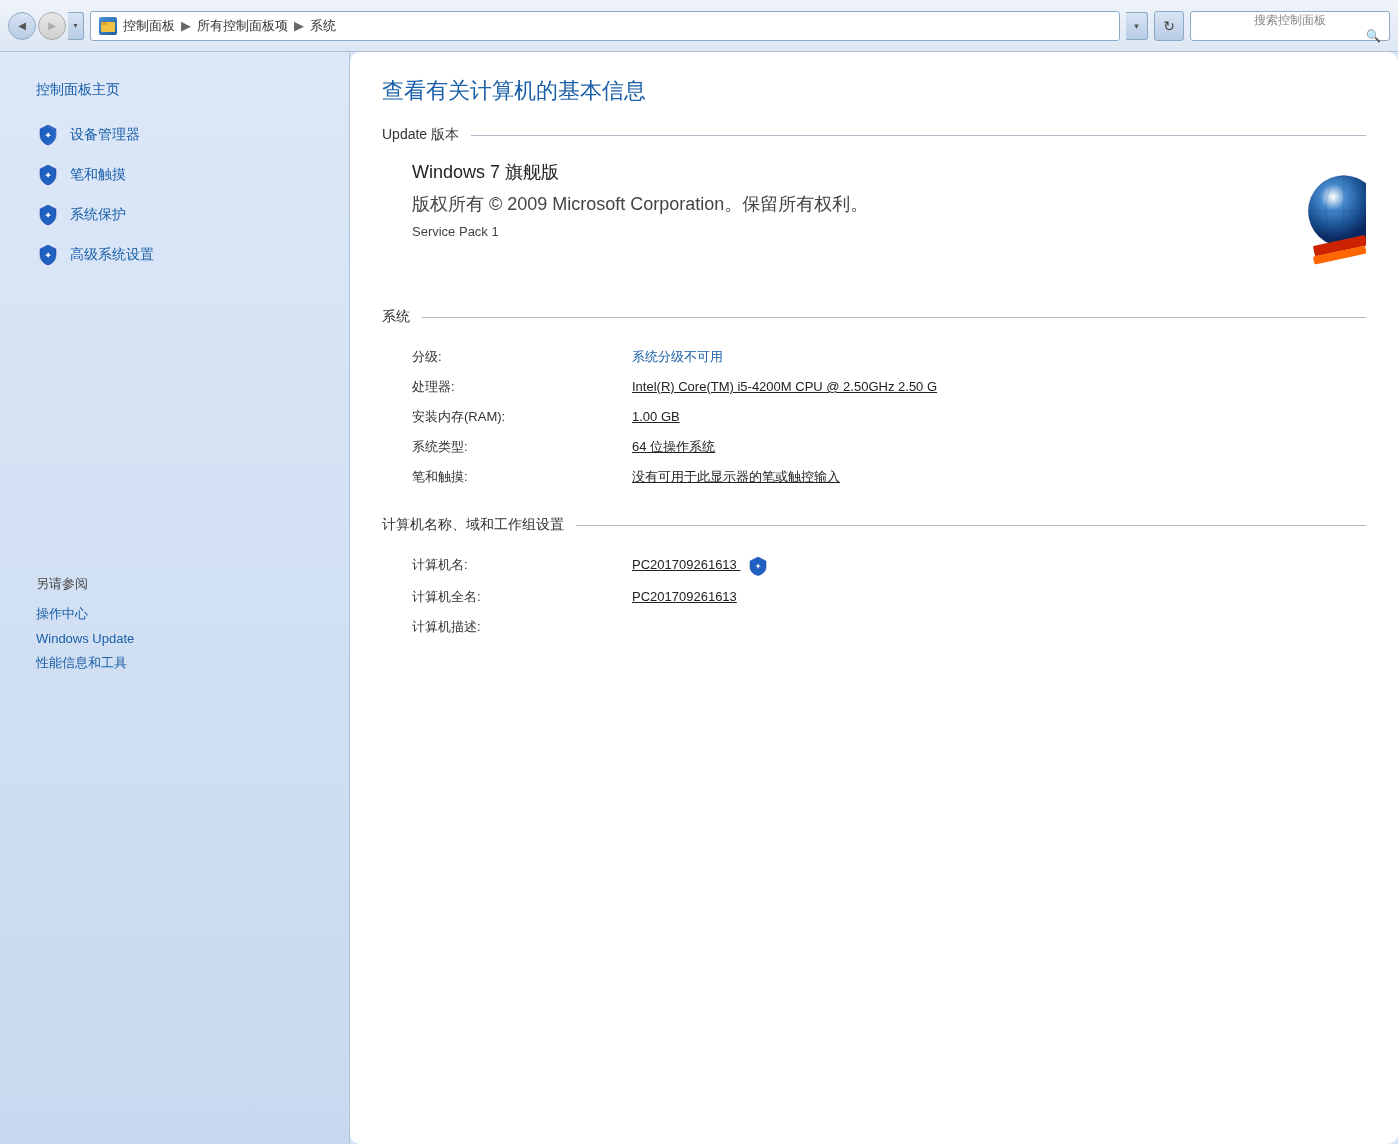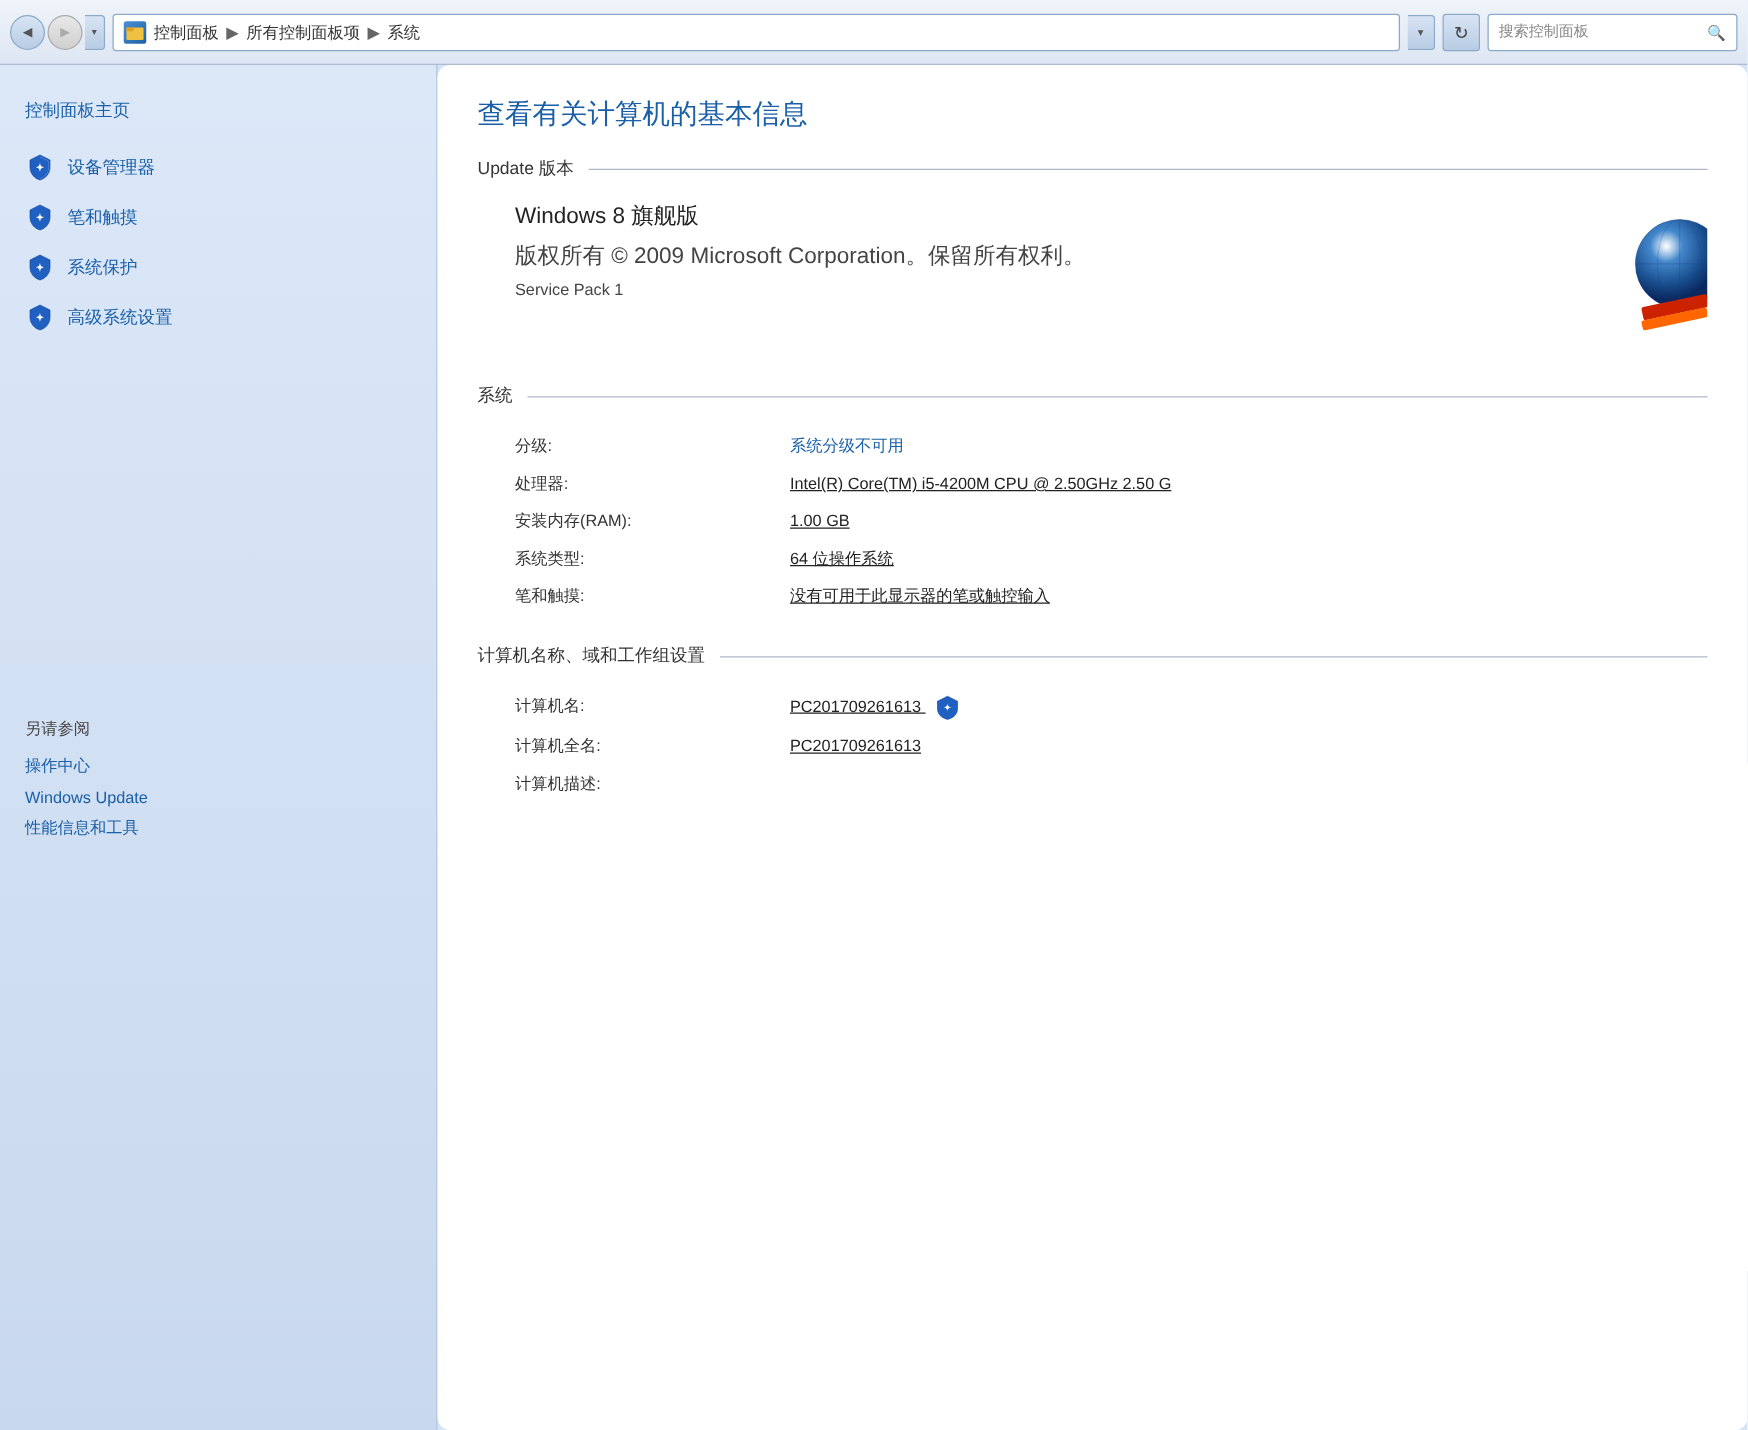--- a/index.html
+++ b/index.html
@@ -113,34 +113,35 @@
       width: 200px;
       height: 30px;
       background: white;
       border: 1px solid #8aaac8;
       border-radius: 3px;
       padding: 0 8px;
       font-size: 12px;
       color: #888;
       display: flex;
       align-items: center;
+      flex-direction: column;
     }
 
     
     .main-layout {
       display: flex;
       min-height: 1092px;
     }
 
     
     .sidebar {
       width: 350px;
       background: linear-gradient(to bottom, #dce8f8 0%, #c8d8ee 100%);
       border-right: 1px solid #b0c4dc;
-      padding: 20px 0;
+      padding: 20px 16px;
       flex-shrink: 0;
     }
     .sidebar-home {
       padding: 8px 20px 16px 20px;
     }
     .sidebar-home a {
       color: #1a5fa8;
       text-decoration: none;
       font-size: 14px;
     }
@@ -359,21 +360,21 @@
   <div class="content">
     <h1 class="page-title">查看有关计算机的基本信息</h1>
 
     <div class="section-header">
       <span class="section-header-text">Update 版本</span>
       <div class="section-header-line"></div>
     </div>
 
     <div class="windows-info">
       <div class="windows-text">
-        <div class="windows-edition">Windows 8 旗舰版</div>
+        <div class="windows-edition">Windows 7 旗舰版</div>
         <div class="windows-copyright">版权所有 © 2009 Microsoft Corporation。保留所有权利。</div>
         <div class="windows-sp">Service Pack 1</div>
       </div>
 
       <div class="windows-logo">
         <svg width="90" height="130" viewBox="0 0 90 130">
 
           <circle cx="65" cy="55" r="40" fill="url(#globeGrad)"></circle>
 
           <ellipse cx="65" cy="55" rx="40" ry="40" fill="none" stroke="#1a4080" stroke-width="0.5" opacity="0.5"></ellipse>

